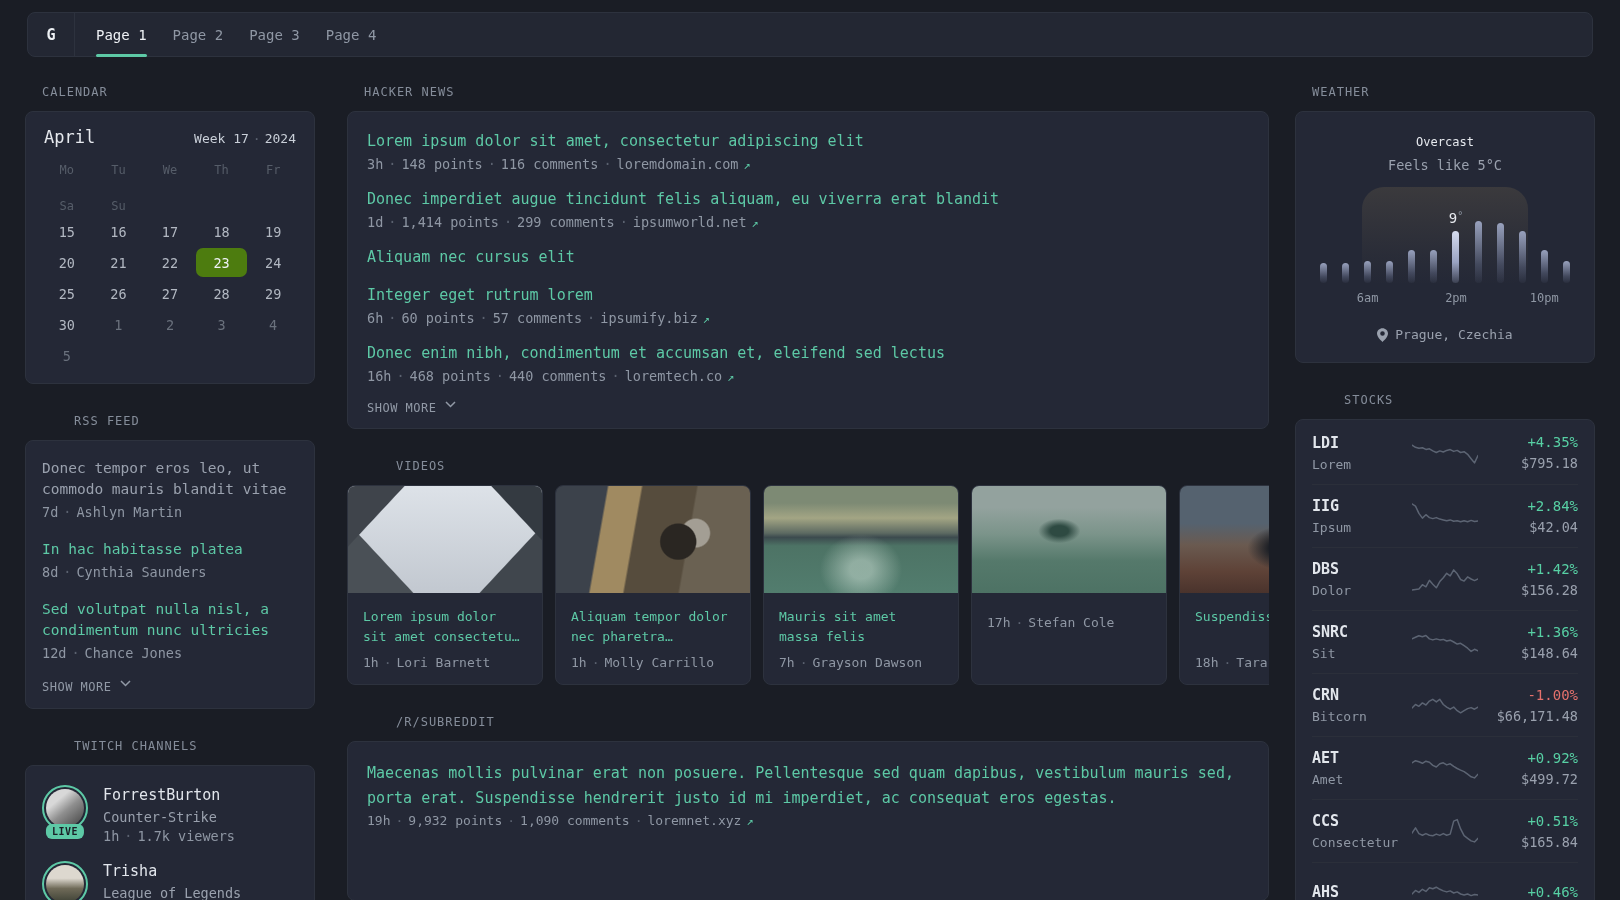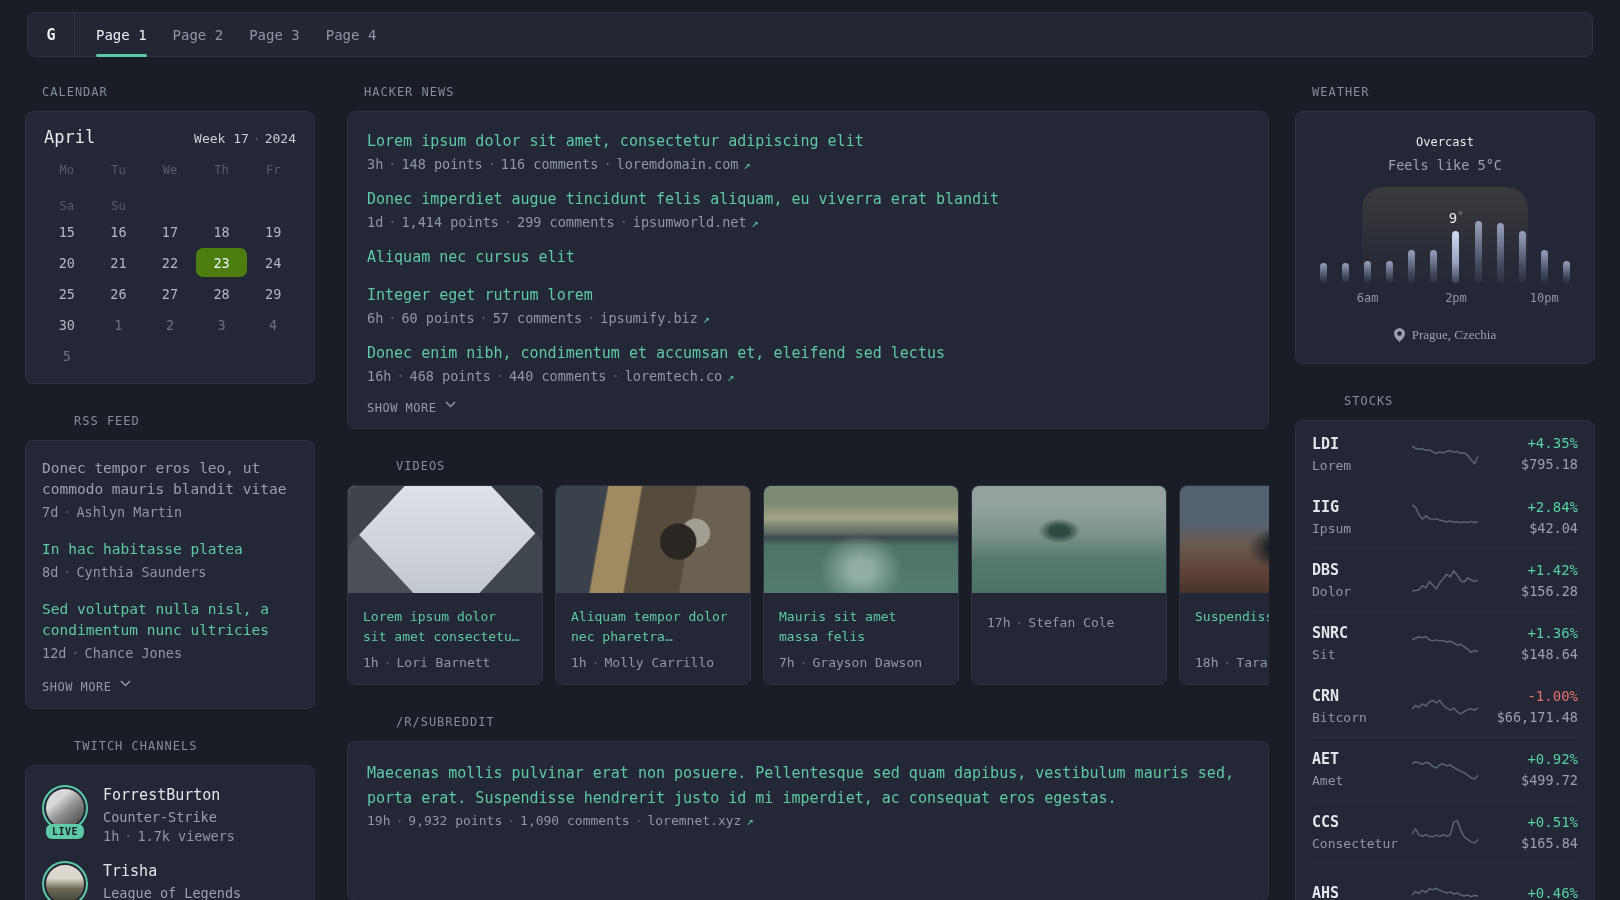--- a/index.html
+++ b/index.html
@@ -126,21 +126,21 @@
   .w-slot{position:relative; width:7px;}
   .w-bar{width:7px; border-radius:4px;
     background:linear-gradient(180deg,#98a1bd,rgba(90,98,124,0.55) 70%,rgba(90,98,124,0.1));}
   .w-bar.hi{background:linear-gradient(180deg,#d6dcef,#9aa3c2 60%,rgba(154,163,194,0.2));}
   .w-time{position:absolute; top:calc(100% + 8px); left:50%; transform:translateX(-50%);
     font-size:12px; color:var(--muted); white-space:nowrap;}
   .w-temp{position:absolute; bottom:calc(100% + 5px); left:50%; transform:translateX(-50%);
     font-size:14px; color:#e6e9ee; white-space:nowrap;}
   .w-temp .deg{color:var(--muted); font-size:10px; vertical-align:top;}
   .w-loc{margin-top:28px; margin-bottom:4px; font-size:13px; color:#9aa1ae;
-    display:flex; align-items:center; justify-content:center; gap:7px;font-family:Liberation Serif, serif;}
+    display:flex; align-items:center; justify-content:center; gap:7px;}
 
   
   .stocks{padding:1px 16px;}
   .stk-row{display:flex; align-items:center; height:63px; border-top:1px solid var(--line); cursor:pointer;}
   .stk-row:first-child{border-top:none;}
   .stk-left{width:100px; flex:none;}
   .stk-tick{font-size:15px; font-weight:bold; color:#e2e6ec;}
   .stk-name{font-size:13px; color:var(--muted); margin-top:5px;}
   .stk-spark{flex:1; display:flex; justify-content:center; align-items:center;}
   .stk-right{width:100px; flex:none; text-align:right;}

